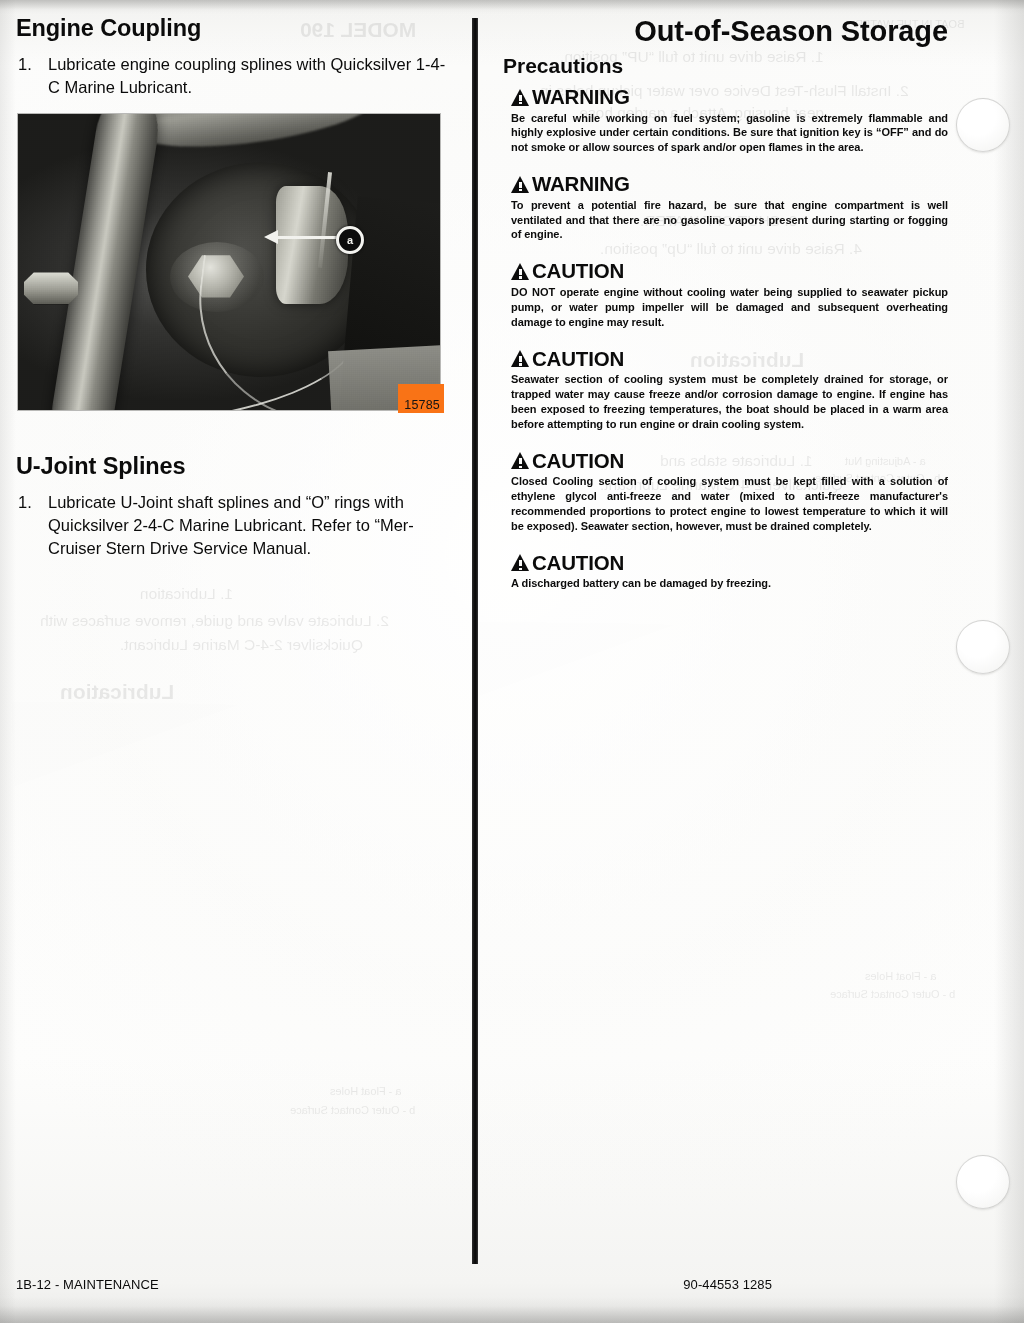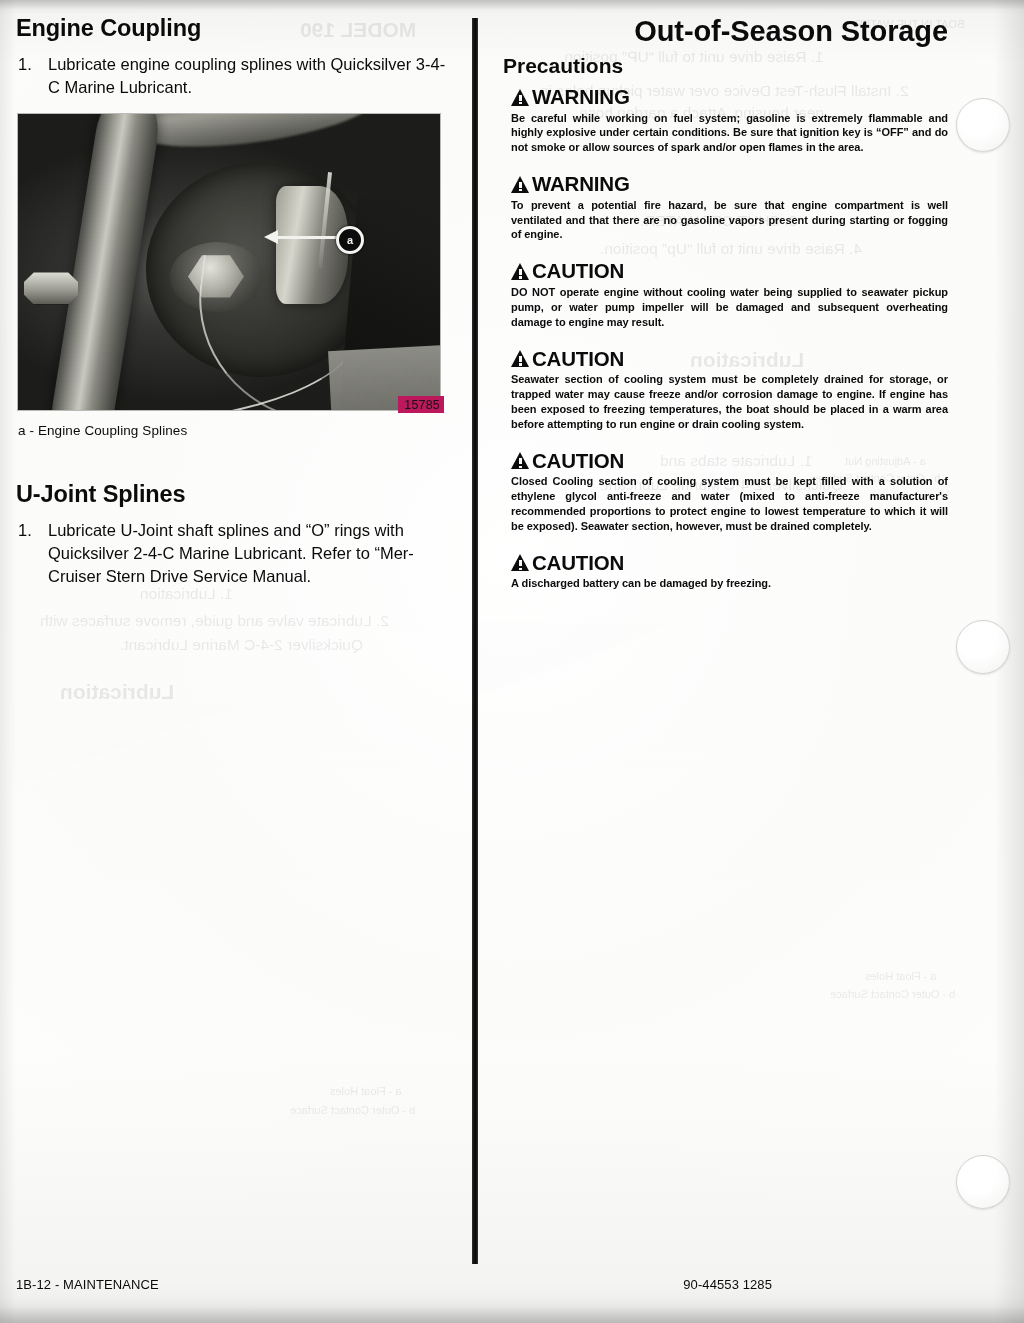--- a/index.html
+++ b/index.html
@@ -302,22 +302,22 @@
     width: 0; height: 0;
     border-top: 7px solid transparent;
     border-bottom: 7px solid transparent;
     border-right: 14px solid #f2f2ee;
   }
   .photo-num {
     position: absolute;
     right: -4px; bottom: -3px;
     font-size: 12.5px;
     color: #141414;
-    background: #be185d;
-    padding: 2px 4px 1px 6px;
+    background: #f97316;
+    padding: 14px 4px 1px 6px;
     letter-spacing: 0.2px;
   }
   .fig-caption {
     margin: 13px 0 0 2px;
     font-size: 13.5px;
     letter-spacing: 0.1px;
   }
 
   
   .alert {
@@ -426,21 +426,21 @@
 
   <div class="divider"></div>
 
   <div class="col-left">
 
     <h1 class="sec">Engine Coupling</h1>
 
     <ol class="numlist">
       <li>
         <span class="num">1.</span>
-        <span>Lubricate engine coupling splines with Quicksilver 3-4-C Marine Lubricant.</span>
+        <span>Lubricate engine coupling splines with Quicksilver 1-4-C Marine Lubricant.</span>
       </li>
     </ol>
 
     <div class="photo-wrap">
       <div class="photo">
         <div class="base"></div>
         <div class="hose2"></div>
         <div class="bell"></div>
         <div class="coupler"></div>
         <div class="shaftline"></div>
@@ -457,21 +457,20 @@
           <div class="shaft"></div>
         </div>
         <div class="callout">
           <span>a</span>
         </div>
         <div class="grain"></div>
       </div>
       <div class="photo-num">15785</div>
     </div>
 
-    <div class="fig-caption">a - Engine Coupling Splines</div>
 
     <h1 class="sec" style="margin-top:44px;">U-Joint Splines</h1>
 
     <ol class="numlist">
       <li>
         <span class="num">1.</span>
         <span>Lubricate U-Joint shaft splines and “O” rings with Quicksilver 2-4-C Marine Lubricant. Refer to “Mer-Cruiser Stern Drive Service Manual.</span>
       </li>
     </ol>
 

